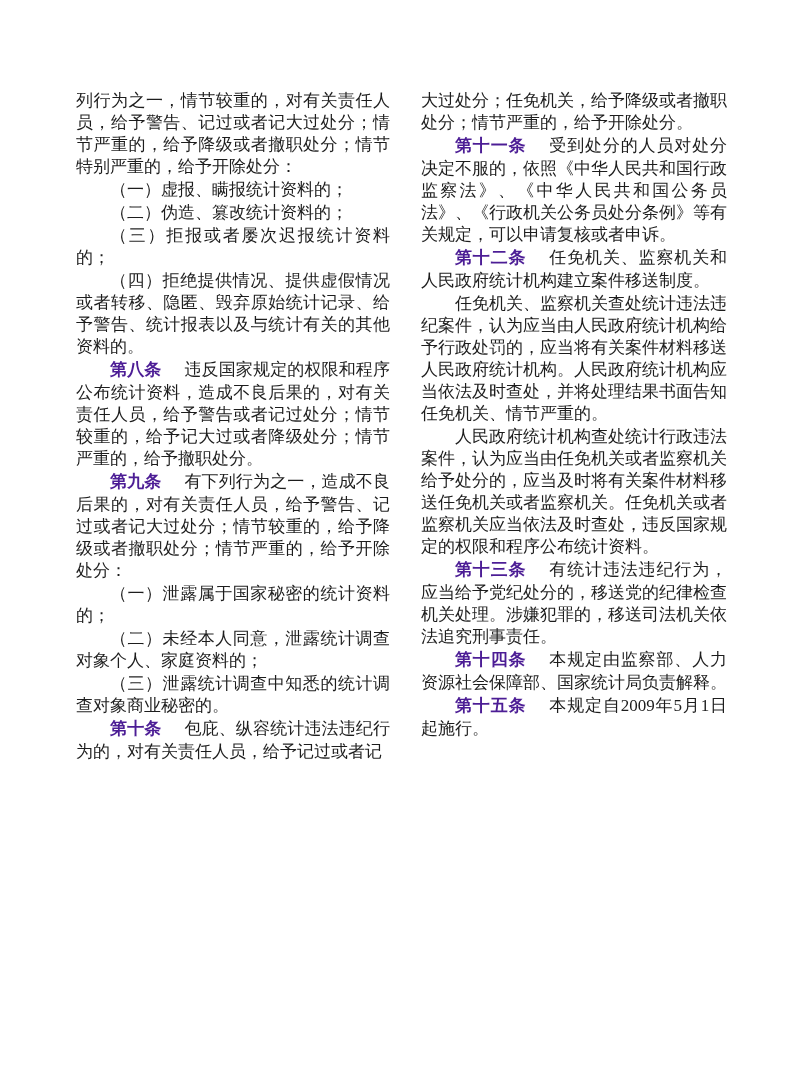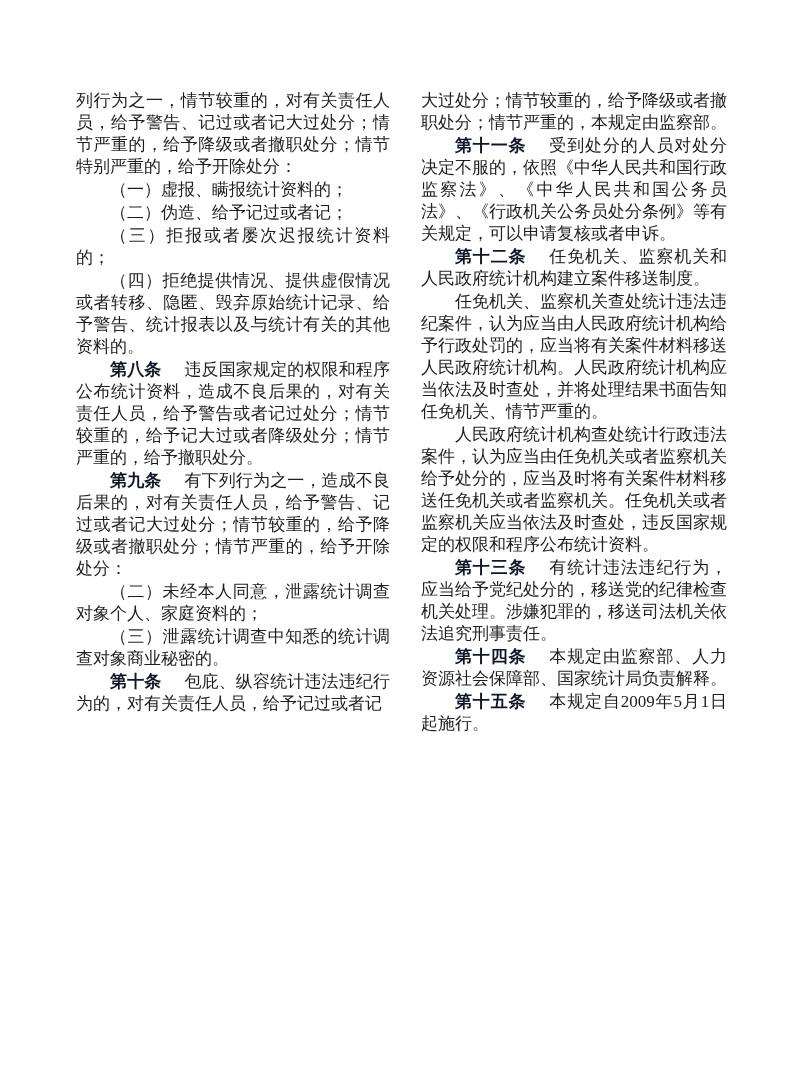--- a/index.html
+++ b/index.html
@@ -43,41 +43,43 @@
     text-align: justify;
     text-justify: inter-character;
     word-break: break-all;
   }
   p.para.indent {
     text-indent: 2em;
   }
   .lead {
     font-weight: 700;
     margin-right: 1.35em;
-    color: #0f172a;
+    color: #4c1d95;
+    font-family: Liberation Mono, monospace;
   }
 </style>
 </head>
 <body>
 
 <div class="page">
   <div class="col col-left">
       <p class="para"><span>列行为之一，情节较重的，对有关责任人员，给予警告、记过或者记大过处分；情节严重的，给予降级或者撤职处分；情节特别严重的，给予开除处分：</span></p>
       <p class="para indent"><span>（一）虚报、瞒报统计资料的；</span></p>
-      <p class="para indent"><span>（二）伪造、给予记过或者记；</span></p>
+      <p class="para indent"><span>（二）伪造、篡改统计资料的；</span></p>
       <p class="para indent"><span>（三）拒报或者屡次迟报统计资料的；</span></p>
       <p class="para indent"><span>（四）拒绝提供情况、提供虚假情况或者转移、隐匿、毁弃原始统计记录、给予警告、统计报表以及与统计有关的其他资料的。</span></p>
       <p class="para indent"><span class="lead">第八条</span><span>违反国家规定的权限和程序公布统计资料，造成不良后果的，对有关责任人员，给予警告或者记过处分；情节较重的，给予记大过或者降级处分；情节严重的，给予撤职处分。</span></p>
       <p class="para indent"><span class="lead">第九条</span><span>有下列行为之一，造成不良后果的，对有关责任人员，给予警告、记过或者记大过处分；情节较重的，给予降级或者撤职处分；情节严重的，给予开除处分：</span></p>
+      <p class="para indent"><span>（一）泄露属于国家秘密的统计资料的；</span></p>
       <p class="para indent"><span>（二）未经本人同意，泄露统计调查对象个人、家庭资料的；</span></p>
       <p class="para indent"><span>（三）泄露统计调查中知悉的统计调查对象商业秘密的。</span></p>
       <p class="para indent"><span class="lead">第十条</span><span>包庇、纵容统计违法违纪行为的，对有关责任人员，给予记过或者记</span></p>
     </div>
   <div class="col col-right">
-      <p class="para"><span>大过处分；情节较重的，给予降级或者撤职处分；情节严重的，本规定由监察部。</span></p>
+      <p class="para"><span>大过处分；任免机关，给予降级或者撤职处分；情节严重的，给予开除处分。</span></p>
       <p class="para indent"><span class="lead">第十一条</span><span>受到处分的人员对处分决定不服的，依照《中华人民共和国行政监察法》、《中华人民共和国公务员法》、《行政机关公务员处分条例》等有关规定，可以申请复核或者申诉。</span></p>
       <p class="para indent"><span class="lead">第十二条</span><span>任免机关、监察机关和人民政府统计机构建立案件移送制度。</span></p>
       <p class="para indent"><span>任免机关、监察机关查处统计违法违纪案件，认为应当由人民政府统计机构给予行政处罚的，应当将有关案件材料移送人民政府统计机构。人民政府统计机构应当依法及时查处，并将处理结果书面告知任免机关、情节严重的。</span></p>
       <p class="para indent"><span>人民政府统计机构查处统计行政违法案件，认为应当由任免机关或者监察机关给予处分的，应当及时将有关案件材料移送任免机关或者监察机关。任免机关或者监察机关应当依法及时查处，违反国家规定的权限和程序公布统计资料。</span></p>
       <p class="para indent"><span class="lead">第十三条</span><span>有统计违法违纪行为，应当给予党纪处分的，移送党的纪律检查机关处理。涉嫌犯罪的，移送司法机关依法追究刑事责任。</span></p>
       <p class="para indent"><span class="lead">第十四条</span><span>本规定由监察部、人力资源社会保障部、国家统计局负责解释。</span></p>
       <p class="para indent"><span class="lead">第十五条</span><span>本规定自2009年5月1日起施行。</span></p>
     </div>
 </div>
 

